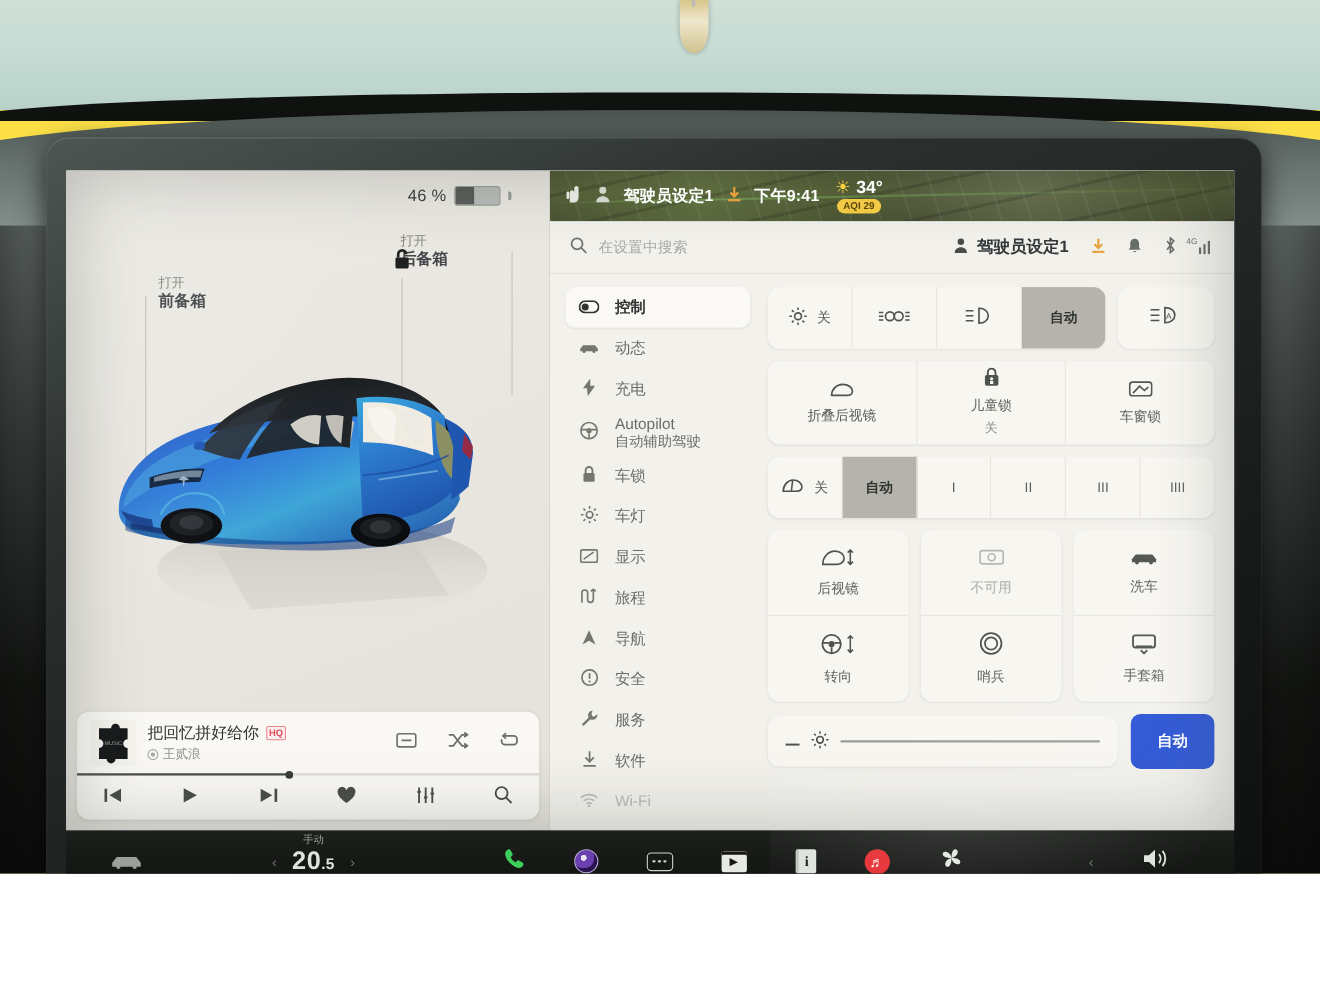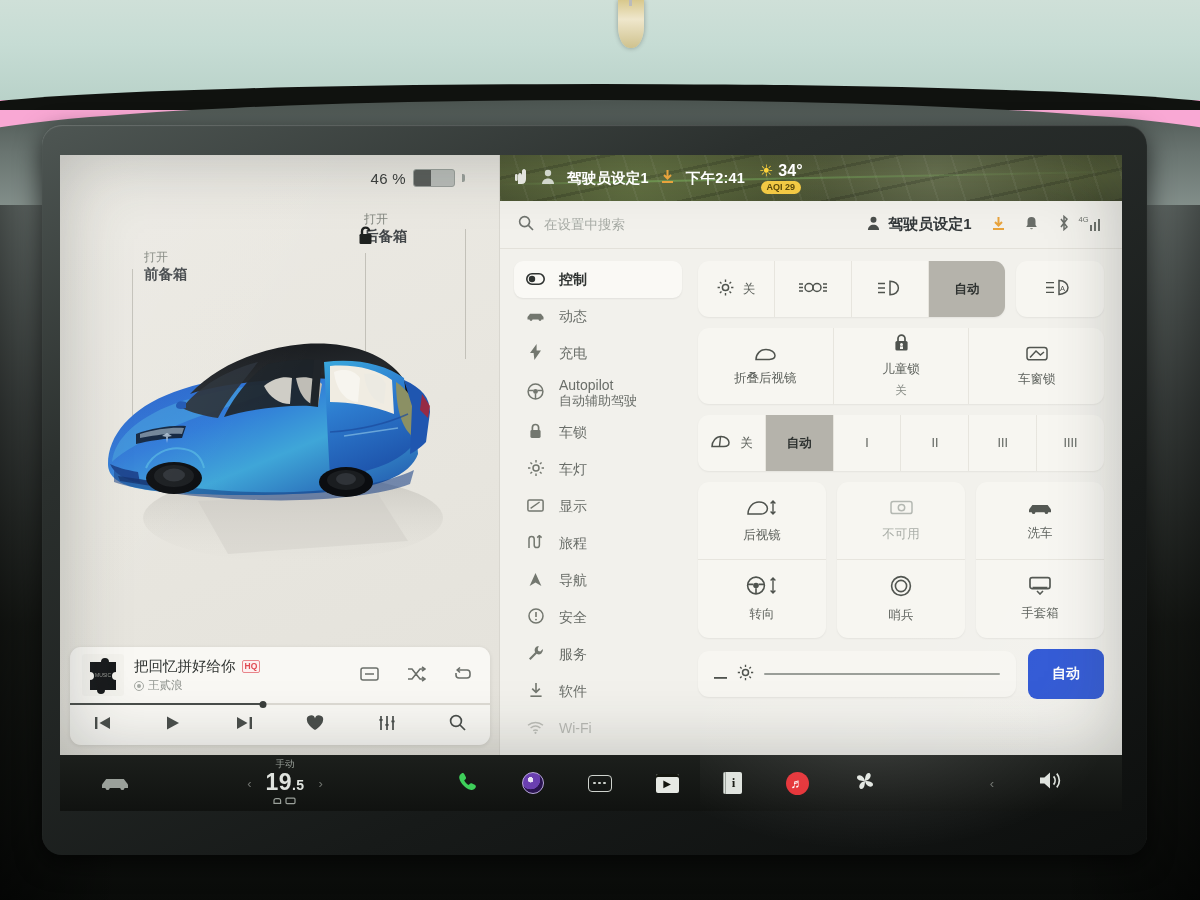--- a/index.html
+++ b/index.html
@@ -3,22 +3,22 @@
 <meta charset="utf-8">
 <style>
   * { box-sizing: border-box; margin: 0; padding: 0; }
   html, body {
     width: 1200px; height: 900px; overflow: hidden;
     font-family: "Liberation Sans", "DejaVu Sans", sans-serif;
   }
 
   
   #photo {
-    position: relative; width: 1200px; height: 900px;
-    background: #f9a8d4;
+    position: relative; width: 1200px; height: 794px;
+    background: #fde047;
     overflow: hidden;
   }
   .windshield {
     position: absolute; left: 0; top: 0; width: 1200px; height: 100px;
     background: linear-gradient(180deg, #cfe0d8 0%, #c6dcd4 45%, #b9d2c9 100%);
   }
   .windshield-trim {
     position: absolute; left: -40px; top: 84px; width: 1280px; height: 26px;
     background: #10120f; border-radius: 50% / 100% 100% 0 0;
   }
@@ -584,21 +584,21 @@
                 <path d="M1 15c0-3.3 2.7-5.5 6-5.5s6 2.2 6 5.5z" fill="#d8ddd4"></path>
               </svg>
         </span>
         <span class="sb-name">驾驶员设定1</span>
         <span class="sb-dl">
           <svg width="13" height="15" viewBox="0 0 13 15">
                 <path d="M6.5 1v8M3 6l3.5 3.5L10 6" fill="none" stroke="#e8a33c" stroke-width="2"></path>
                 <rect x="1" y="12" width="11" height="2" fill="#e8a33c"></rect>
               </svg>
         </span>
-        <span class="sb-time">下午2:41</span>
+        <span class="sb-time">下午9:41</span>
         <div class="wx">
           <div class="wx-row">
             <span class="wx-sun">☀</span>
             <span class="wx-temp">34°</span>
           </div>
           <span class="aqi">AQI 29</span>
         </div>
       </div>
 
       <div class="searchrow">
@@ -978,21 +978,21 @@
           <path d="M2 12V8.4L6.2 3h17.6L28 8.4V12z" fill="#9aa09a"></path>
           <circle cx="7.6" cy="12.2" r="1.9" fill="#9aa09a"></circle>
           <circle cx="22.4" cy="12.2" r="1.9" fill="#9aa09a"></circle>
         </svg>
     </div>
     <div class="tb-temp">
       <span class="tb-chev">‹</span>
       <div class="tb-tcol">
         <span class="tb-mode">手动</span>
         <span class="tb-val">
-          <span>19</span><small>.5</small>
+          <span>20</span><small>.5</small>
         </span>
         <span class="tb-seats">
           <svg width="26" height="9" viewBox="0 0 26 9">
               <path d="M2 7.4V4.6a2 2 0 012-2h2.6a2 2 0 012 2v2.8z" fill="none" stroke="#9aa09a" stroke-width="1.2"></path>
               <rect x="14" y="2.2" width="9" height="5.4" rx="1" fill="none" stroke="#9aa09a" stroke-width="1.2"></rect>
             </svg>
         </span>
       </div>
       <span class="tb-chev">›</span>
     </div>

